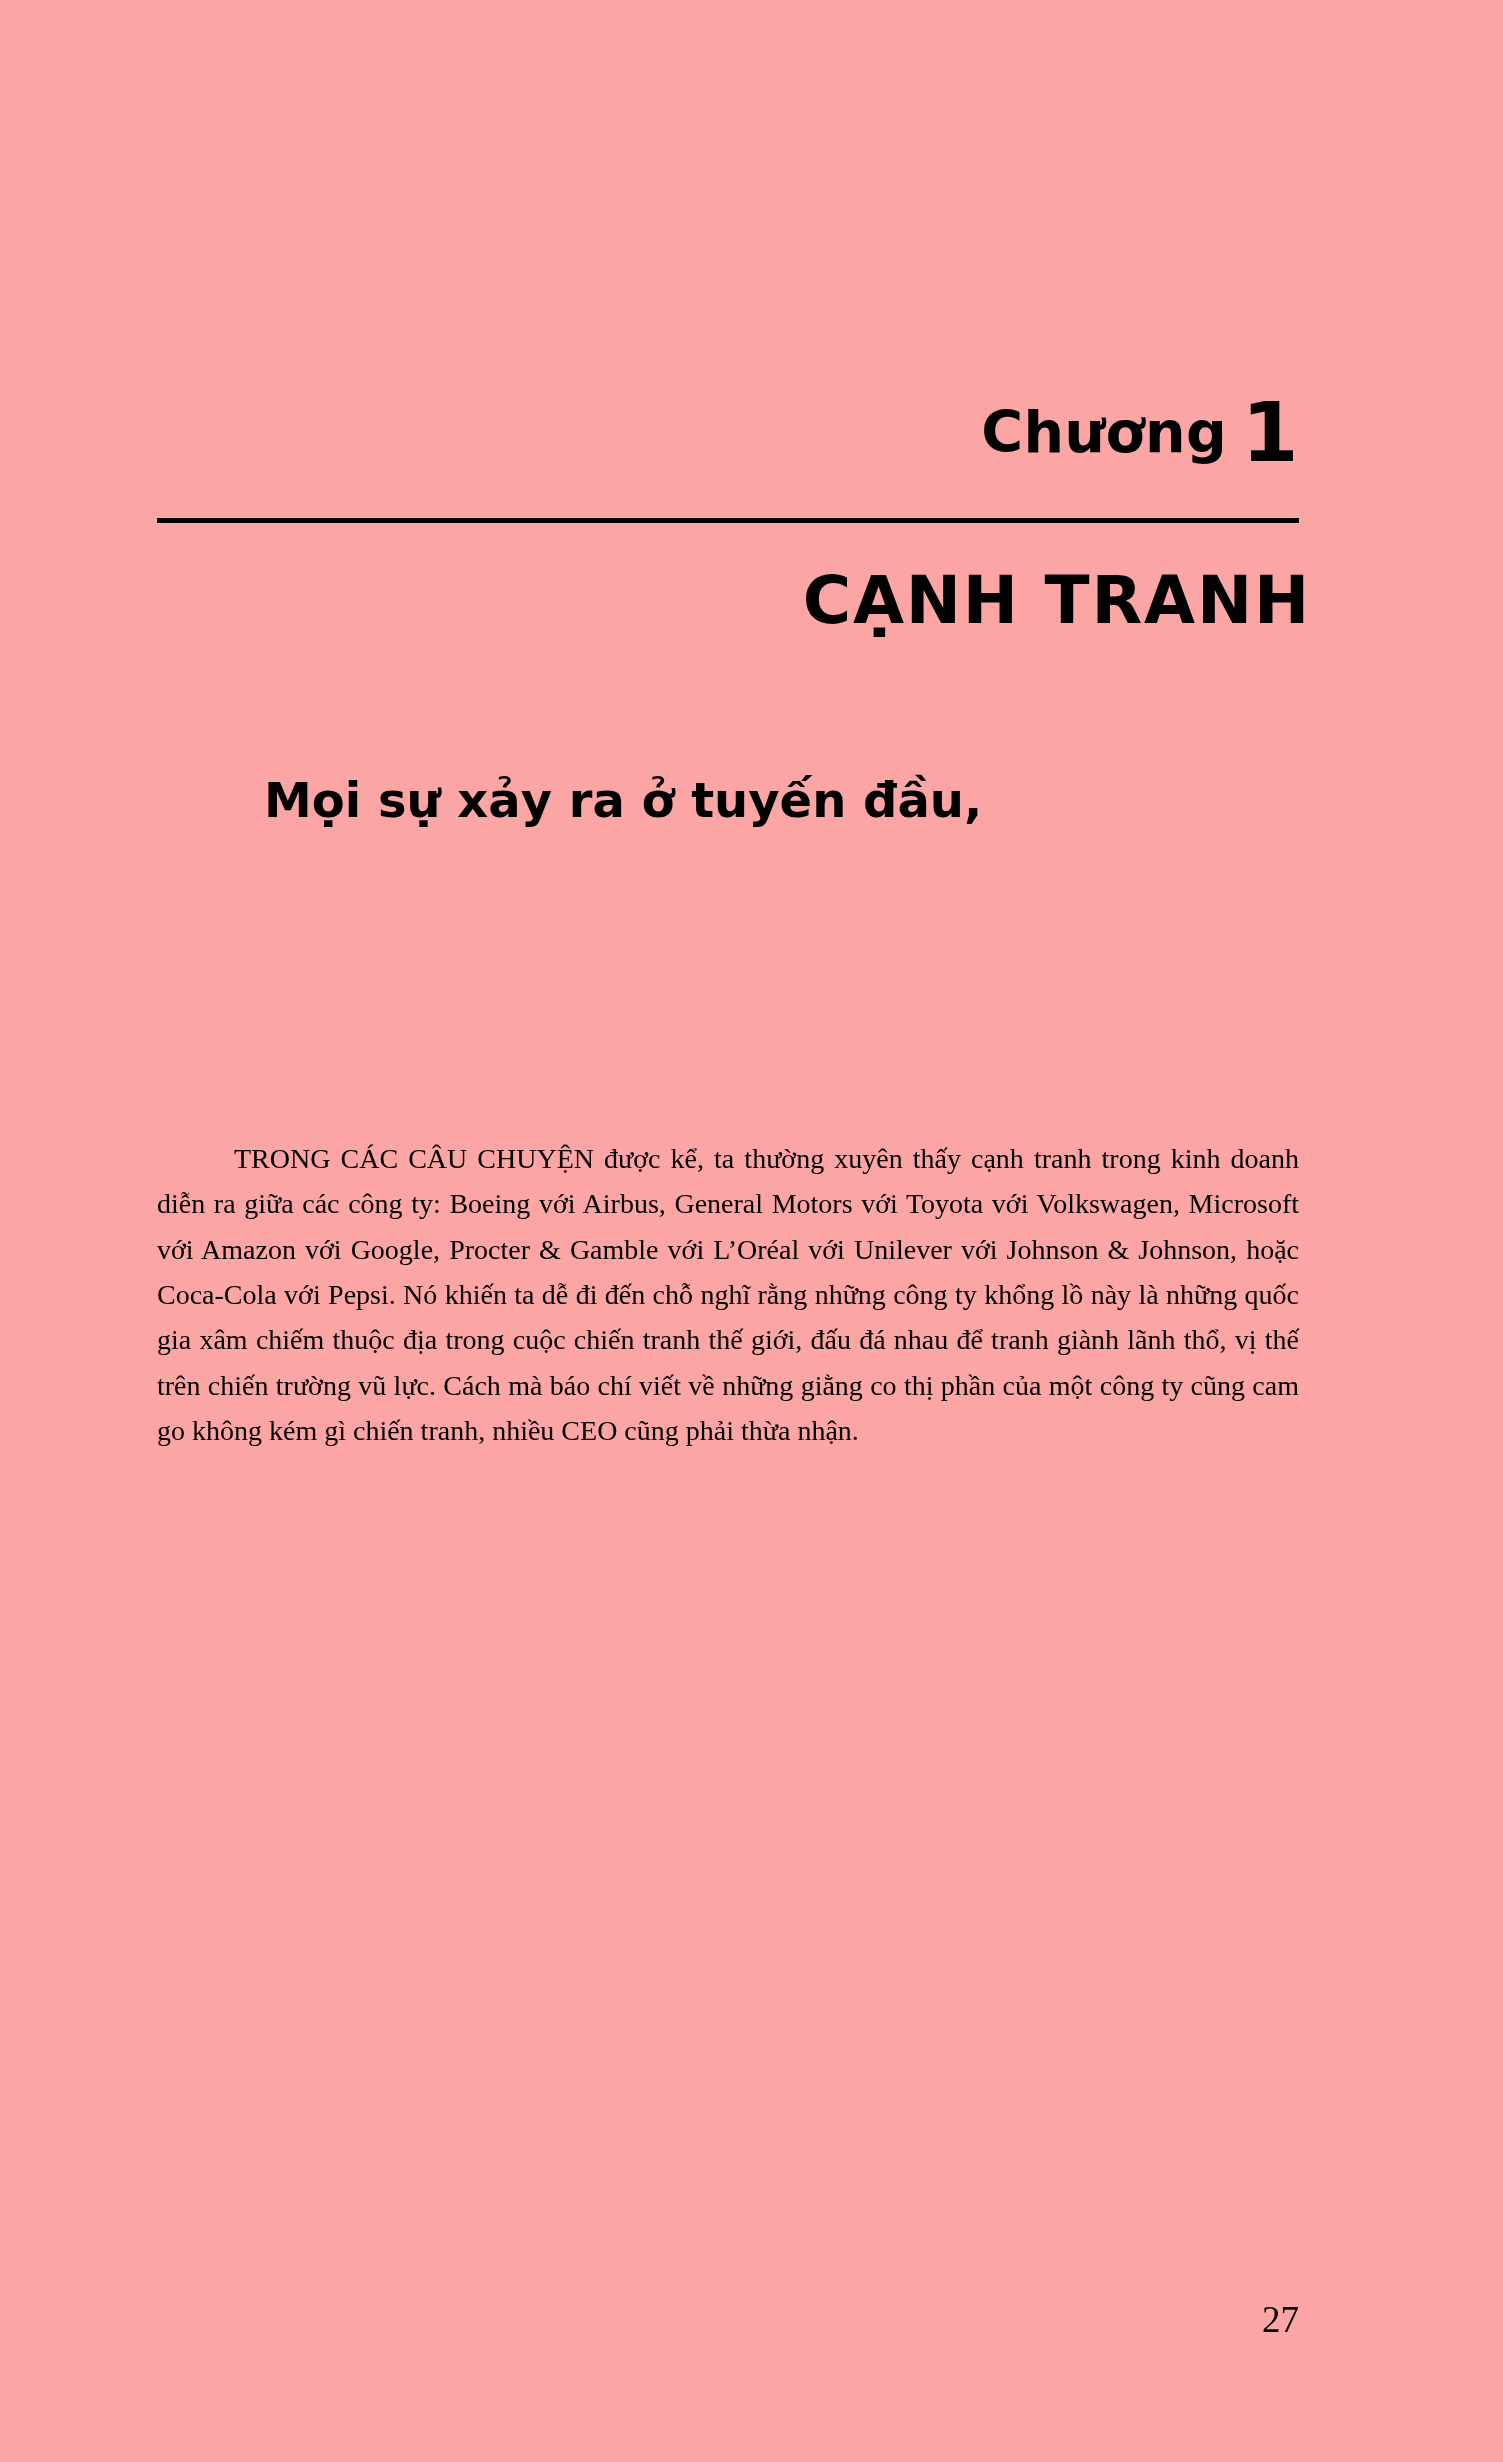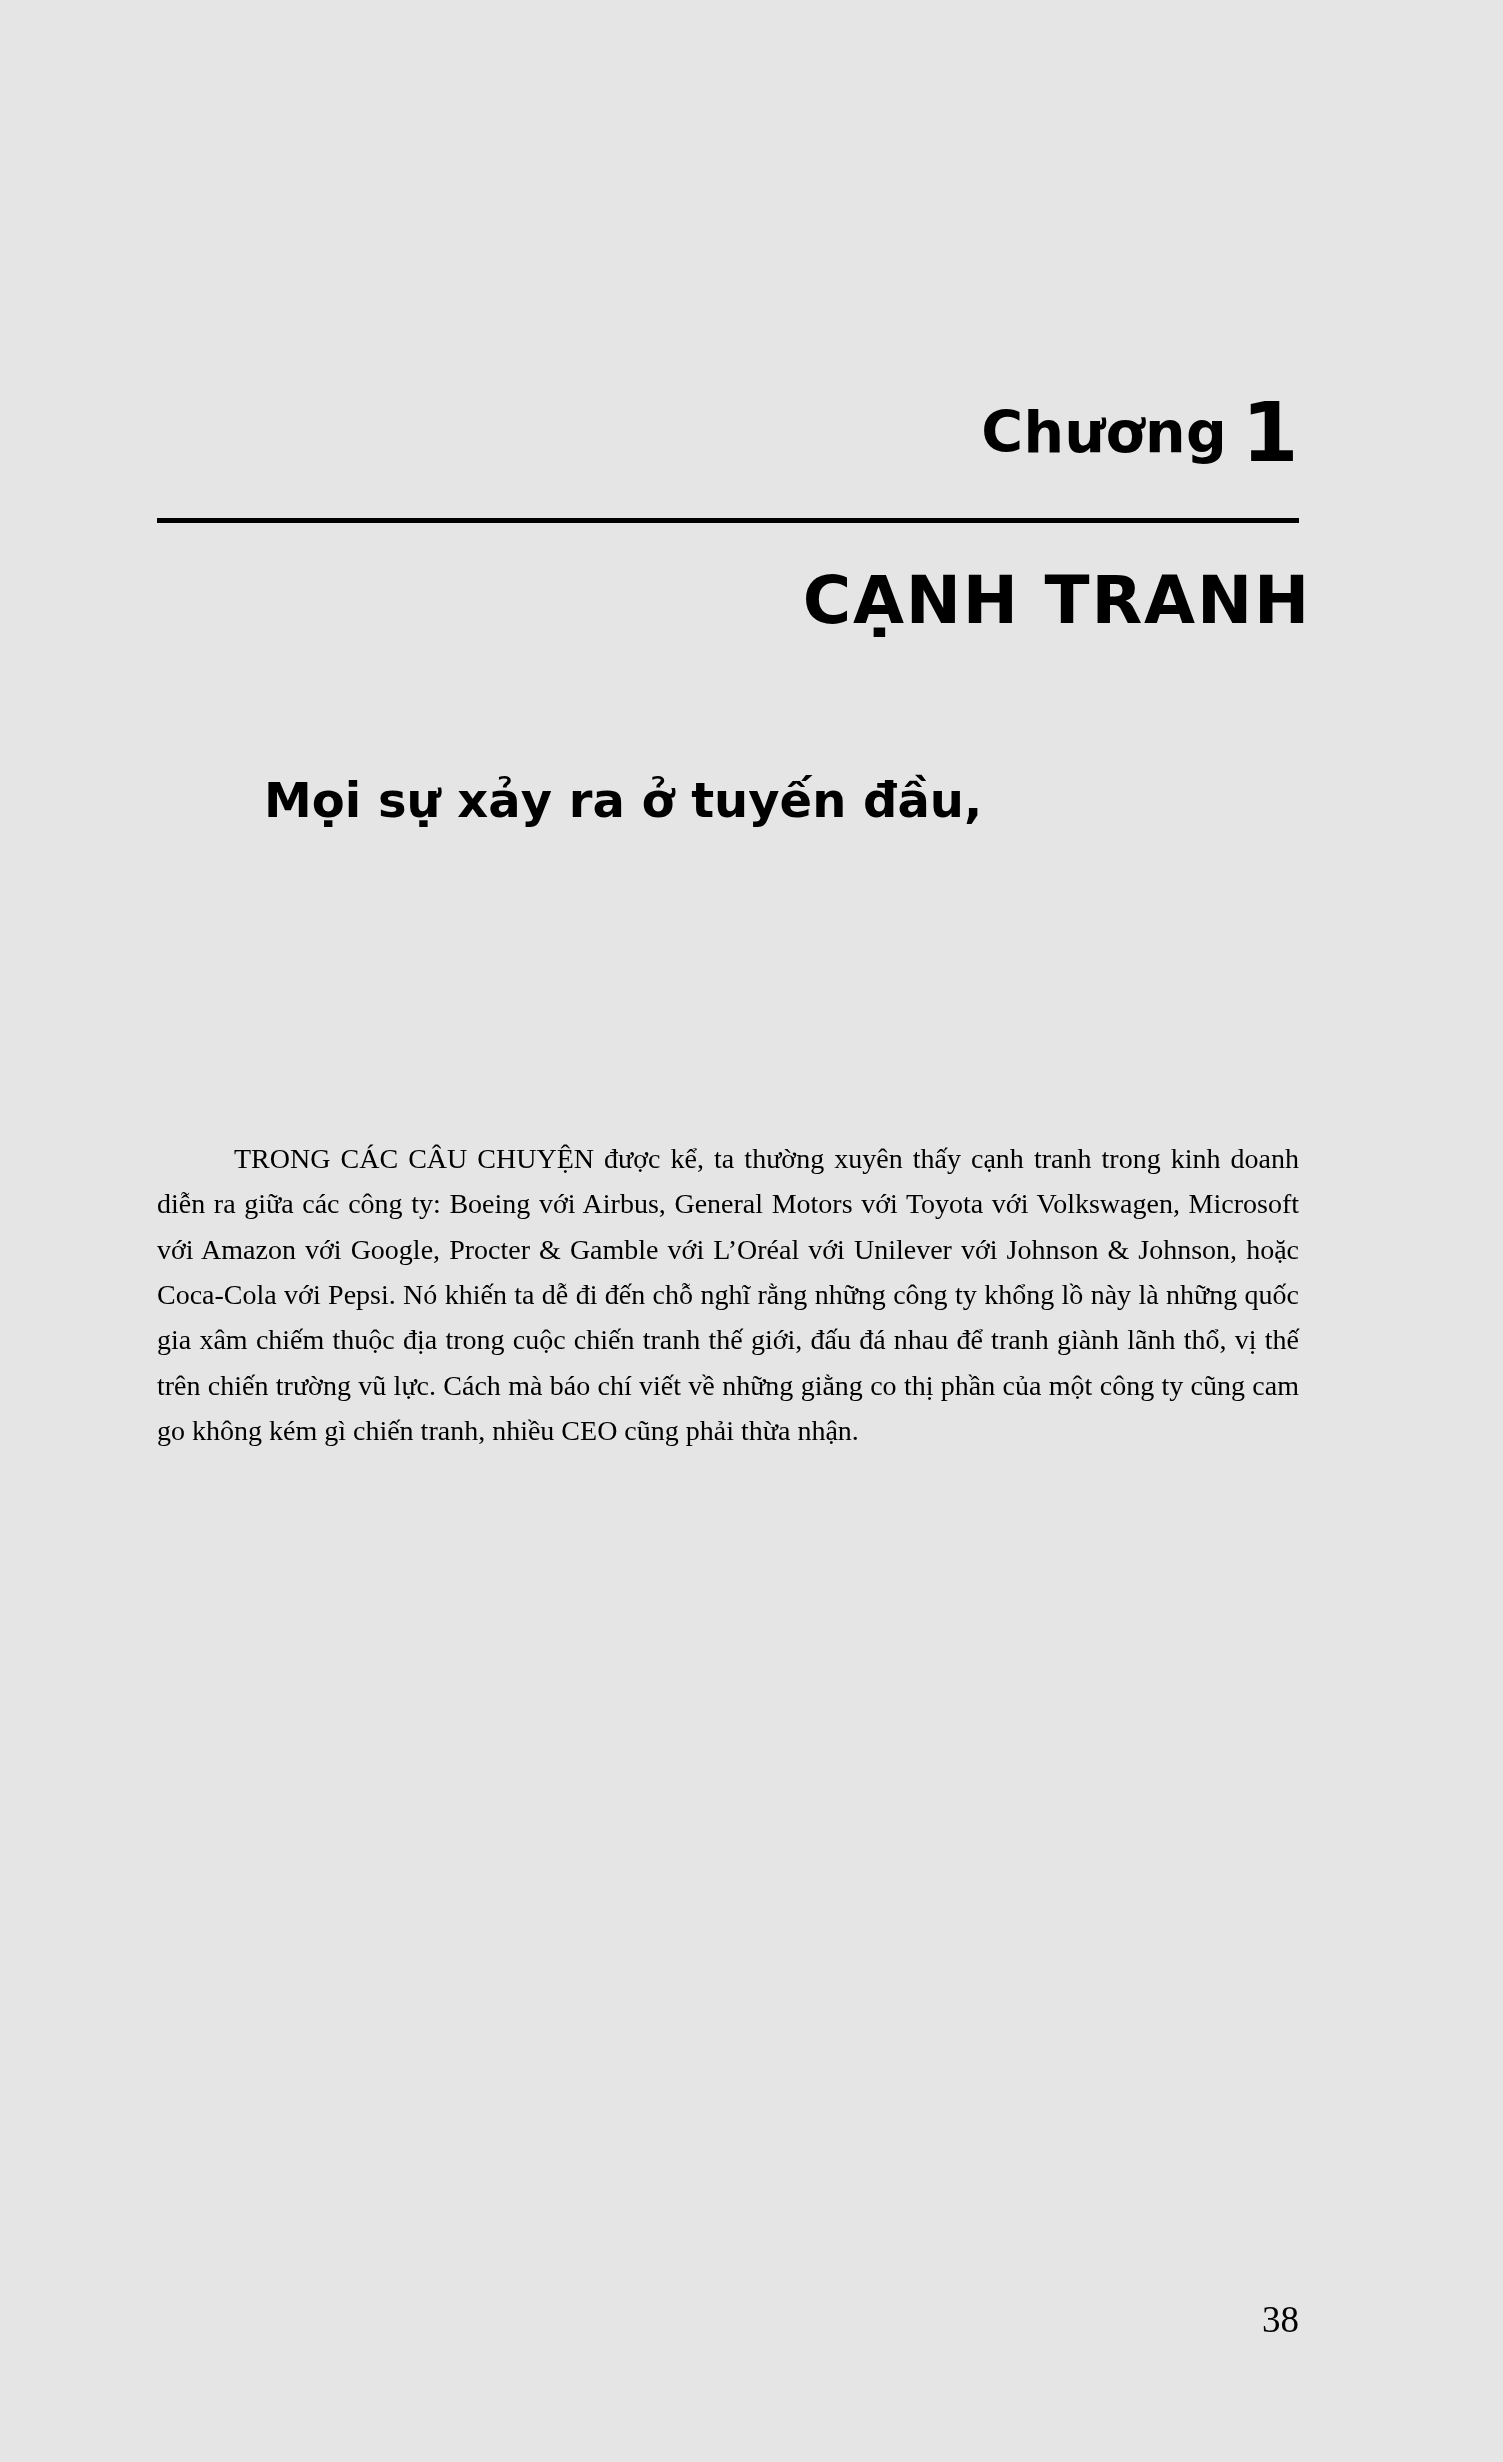--- a/index.html
+++ b/index.html
@@ -14,21 +14,21 @@
     color: #000000;
     position: relative;
     overflow: hidden;
   }
   .page {
     position: absolute;
     top: 0;
     left: 0;
     width: 1504px;
     height: 2462px;
-    background: #e5e5e5;
+    background: #fca5a5;
   }
   
   .content {
     position: absolute;
     left: 157px;
     top: 0;
     width: 1142px;
     height: 2462px;
   }
   
@@ -137,17 +137,17 @@
     <div class="chapter-title">CẠNH TRANH</div>
 
     <div class="subtitle">
       <span>Mọi sự xảy ra ở tuyến đầu,</span>
     </div>
 
     <div class="body-text">
       <p>TRONG CÁC CÂU CHUYỆN được kể, ta thường xuyên thấy cạnh tranh trong kinh doanh diễn ra giữa các công ty: Boeing với Airbus, General Motors với Toyota với Volkswagen, Microsoft với Amazon với Google, Procter &amp; Gamble với L’Oréal với Unilever với Johnson &amp; Johnson, hoặc Coca-Cola với Pepsi. Nó khiến ta dễ đi đến chỗ nghĩ rằng những công ty khổng lồ này là những quốc gia xâm chiếm thuộc địa trong cuộc chiến tranh thế giới, đấu đá nhau để tranh giành lãnh thổ, vị thế trên chiến trường vũ lực. Cách mà báo chí viết về những giằng co thị phần của một công ty cũng cam go không kém gì chiến tranh, nhiều CEO cũng phải thừa nhận.</p>
     </div>
 
-    <div class="page-number">38</div>
+    <div class="page-number">27</div>
 
   </div>
 </div>
 
 
 </body></html>

